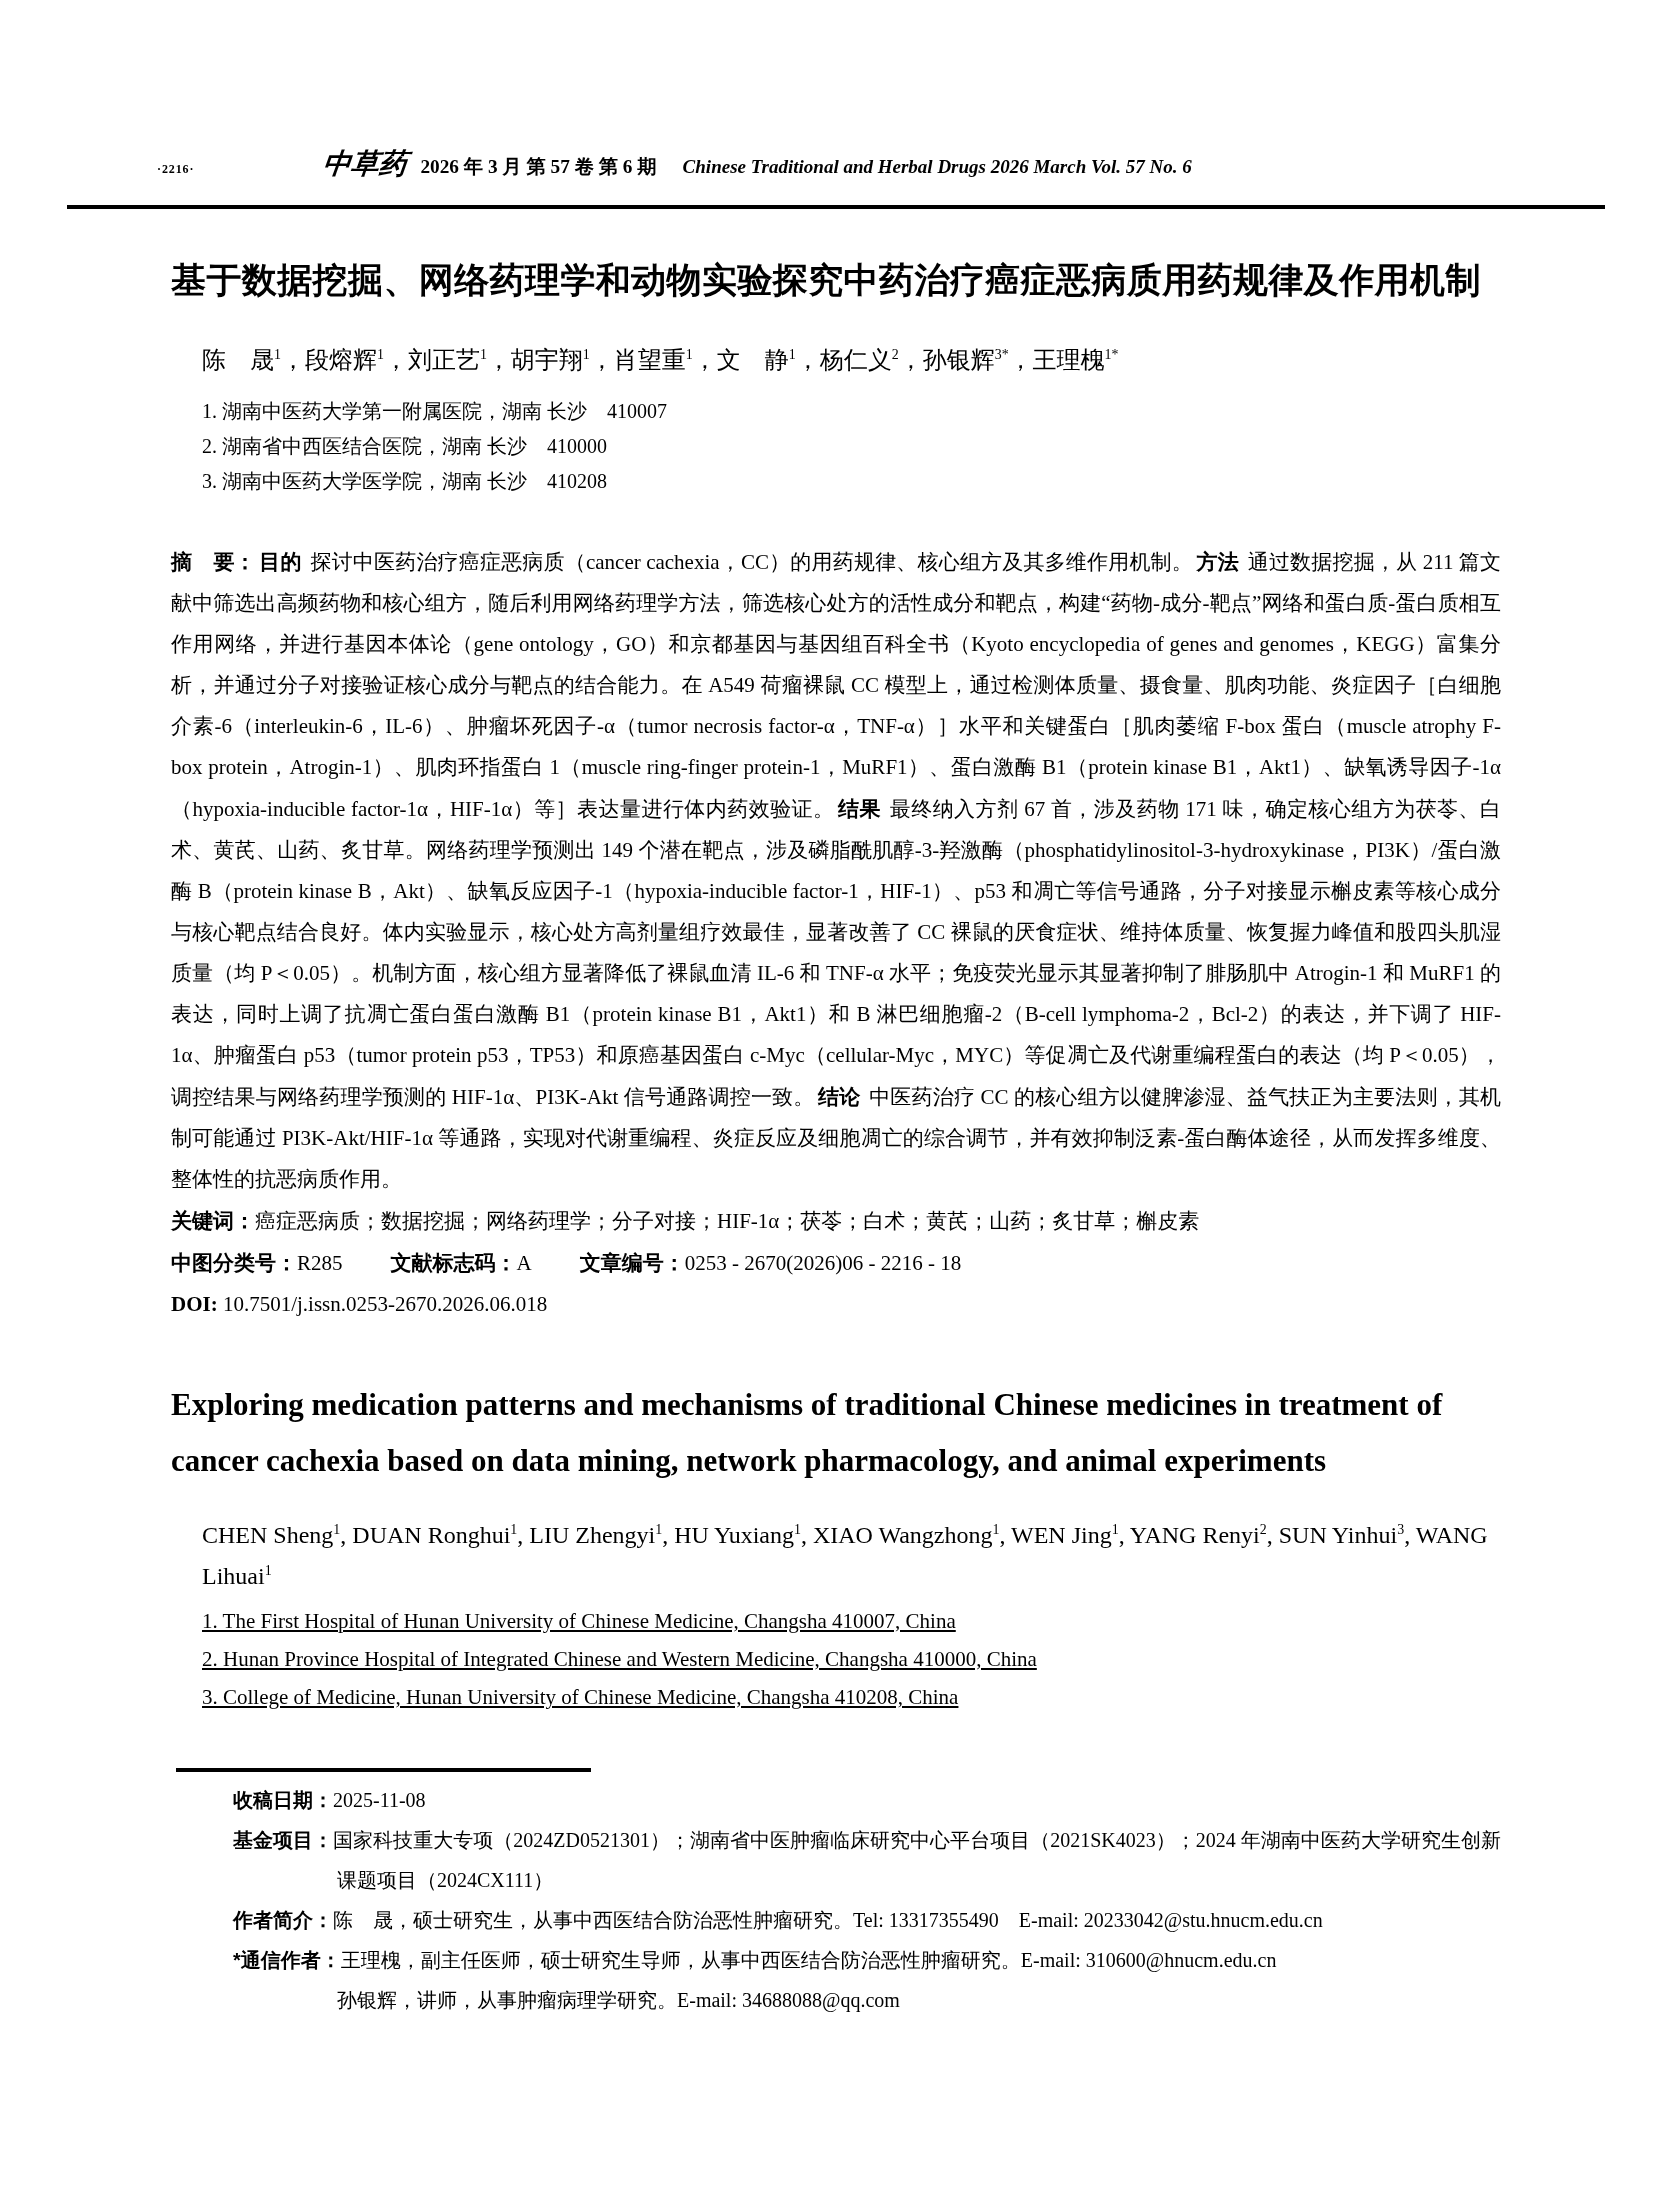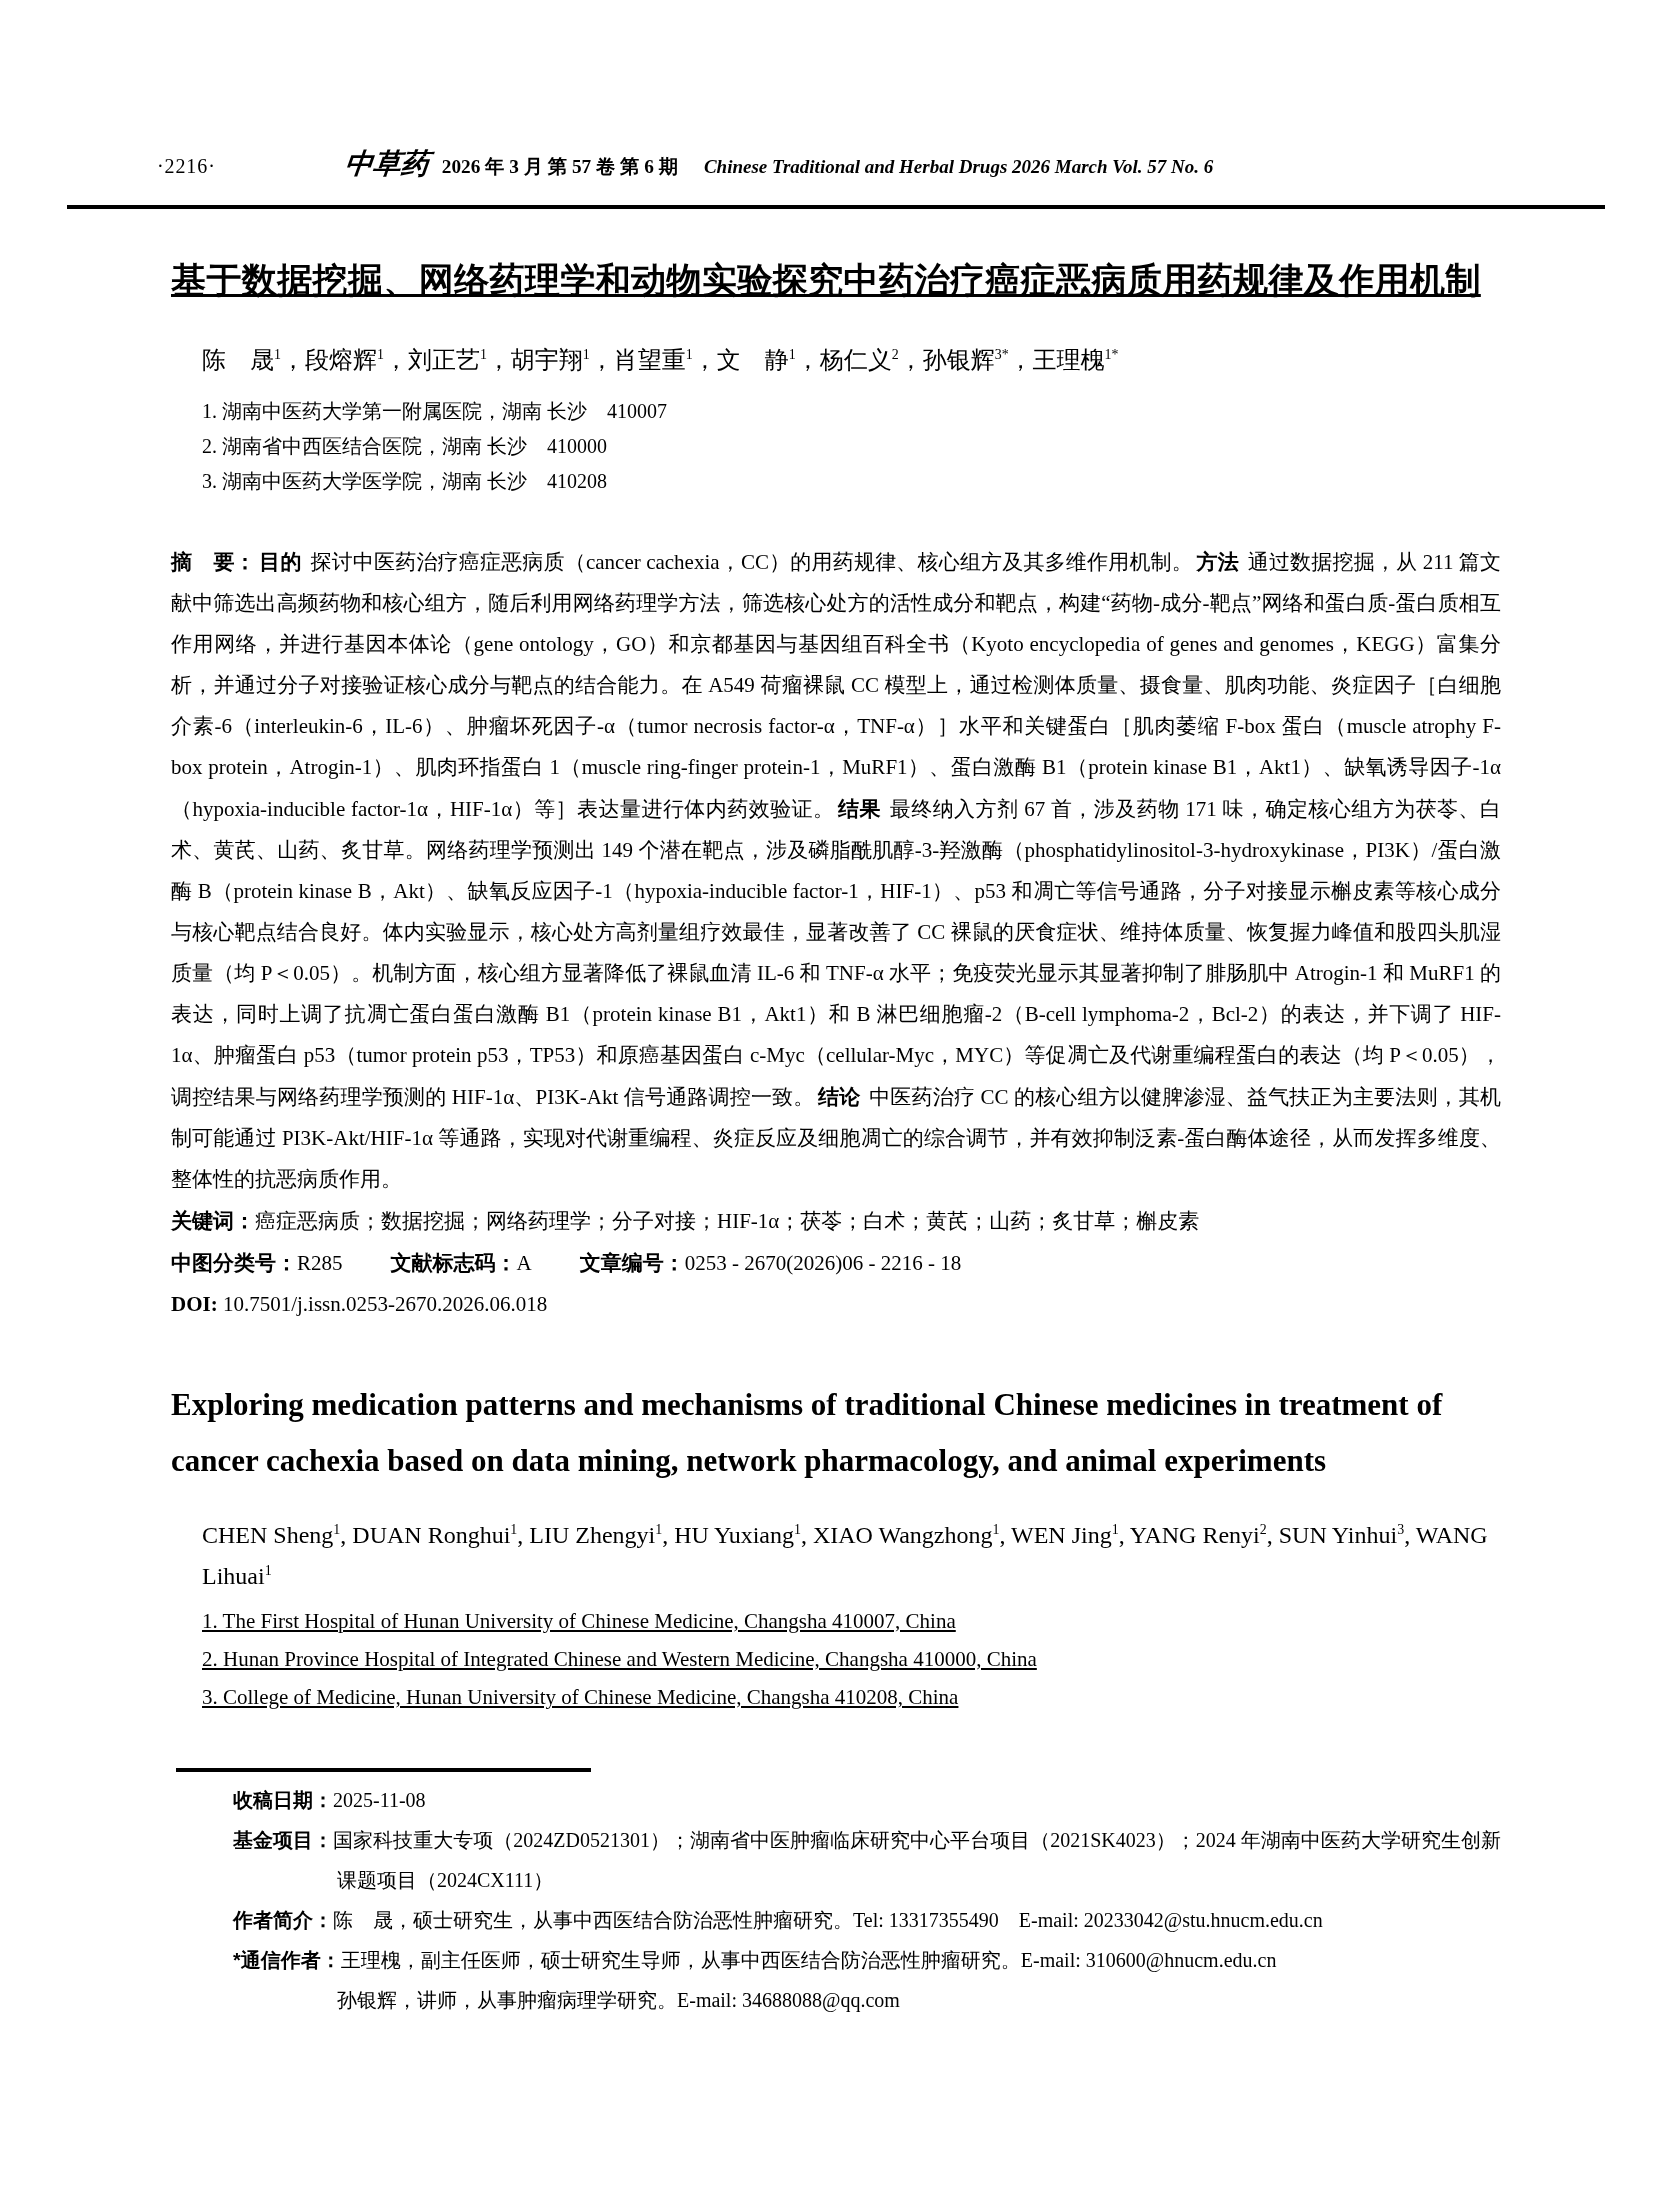--- a/index.html
+++ b/index.html
@@ -14,39 +14,38 @@
 
   
   .header {
     margin: 0 67px;
     padding: 0 0 22px 90px;
     border-bottom: 4.8px solid #000;
     display: flex;
     align-items: baseline;
     white-space: nowrap;
   }
-  .pageno { font-size: 20px; font-weight: normal; letter-spacing: 0.9px; }
+  .pageno { font-size: 12px; font-weight: bold; letter-spacing: 0.9px; }
   .logo {
     font-size: 28px; font-weight: bold; font-style: italic;
     font-family: "DejaVu Serif", serif;
     margin-left: 129px;
     transform: skewX(-6deg);
   }
   .issue-cn { font-size: 19.3px; font-weight: bold; margin-left: 13px; }
   .issue-en { font-size: 19px; font-weight: bold; font-style: italic; margin-left: 26px; }
 
   
   .cn-title {
     margin: 36px 171px 0 171px;
     font-size: 35px;
     line-height: 69px;
     font-weight: bold;
     font-family: "Liberation Sans", "DejaVu Sans", sans-serif;
     letter-spacing: 0.4px;
-    text-decoration: underline;
   }
   .authors-cn {
     margin: 23px 171px 0 202px;
     font-size: 24px;
     line-height: 35px;
   }
   .authors-cn sup, .authors-en sup { font-size: 0.58em; }
   .affils-cn {
     margin: 16px 171px 0 202px;
     font-size: 20px;

